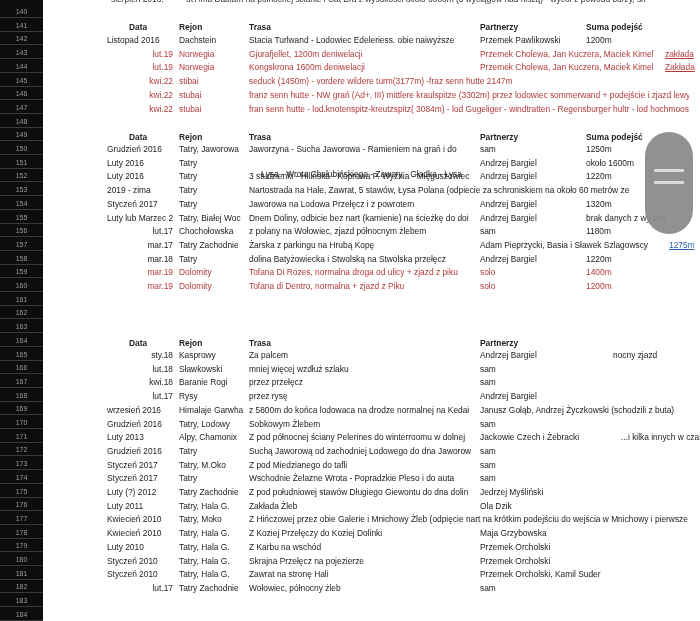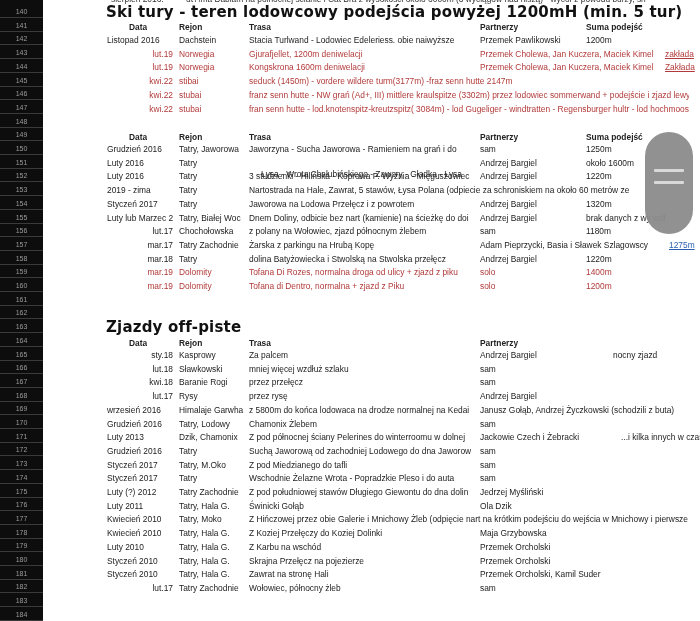--- a/index.html
+++ b/index.html
@@ -91,21 +91,20 @@
     <div class="rownum" style="top: 566.7px;">181</div>
     <div class="rownum" style="top: 580.4px;">182</div>
     <div class="rownum" style="top: 594.1px;">183</div>
     <div class="rownum" style="top: 607.8px;">184</div>
   </div>
 
 <div class="sheet">
   <div class="topclip" style="left:68px;">sierpień 2016.</div>
   <div class="topclip" style="left:143px;">ut Ama Dablam na północnej ścianie i Cat Bra z wysokości około 6000m (3 wyciągów nad niszą) - wycof z powodu burzy, śn</div>
 
-  <div class="title" style="left:63px; top:4px;">Ski tury - teren lodowcowy podejścia powyżej 1200mH (min. 5 tur)</div>
   <div class="cell hdr" style="left:86px; top:21px;">Data</div>
   <div class="cell hdr" style="left:136px; top:21px;">Rejon</div>
   <div class="cell hdr" style="left:206px; top:21px;">Trasa</div>
   <div class="cell hdr" style="left:437px; top:21px;">Partnerzy</div>
   <div class="cell hdr" style="left:543px; top:21px;">Suma podejść</div>
   <div id="sec0">
       <div class="cell " style="left: 64px; top: 34px; width: 66px;">Listopad 2016</div>
       <div class="cell " style="left: 136px; top: 34px; width: 68px;">Dachstein</div>
       <div class="cell " style="left: 206px; top: 34px; width: 230px;">Stacia Turlwand - Lodowiec Edeleriess. obie naiwyższe</div>
       <div class="cell " style="left: 437px; top: 34px; width: 200px;">Przemek Pawlikowski</div>
@@ -185,21 +184,20 @@
       <div class="cell red" style="left: 206px; top: 266.3px; width: 230px;">Tofana Di Rozes, normalna droga od ulicy + zjazd z piku</div>
       <div class="cell red" style="left: 437px; top: 266.3px; width: 200px;">solo</div>
       <div class="cell red" style="left: 543px; top: 266.3px; width: 86px;">1400m</div>
       <div class="cell red right" style="left: 64px; top: 280px; width: 66px;">mar.19</div>
       <div class="cell red" style="left: 136px; top: 280px; width: 68px;">Dolomity</div>
       <div class="cell red" style="left: 206px; top: 280px; width: 230px;">Tofana di Dentro, normalna + zjazd z Piku</div>
       <div class="cell red" style="left: 437px; top: 280px; width: 200px;">solo</div>
       <div class="cell red" style="left: 543px; top: 280px; width: 86px;">1200m</div>
     </div>
 
-  <div class="title" style="left:63px; top:319px;">Zjazdy off-piste</div>
   <div class="cell hdr" style="left:86px; top:337px;">Data</div>
   <div class="cell hdr" style="left:136px; top:337px;">Rejon</div>
   <div class="cell hdr" style="left:206px; top:337px;">Trasa</div>
   <div class="cell hdr" style="left:437px; top:337px;">Partnerzy</div>
   <div id="sec2">
       <div class="cell  right" style="left: 64px; top: 349px; width: 66px;">sty.18</div>
       <div class="cell  bold" style="left: 136px; top: 349px; width: 68px;">Kasprowy</div>
       <div class="cell " style="left: 206px; top: 349px; width: 230px;">Za palcem</div>
       <div class="cell " style="left: 437px; top: 349px; width: 200px;">Andrzej Bargiel</div>
       <div class="cell " style="left: 570px; top: 349px; width: 120px;">nocny zjazd</div>
@@ -214,24 +212,24 @@
       <div class="cell  right" style="left: 64px; top: 390.1px; width: 66px;">lut.17</div>
       <div class="cell " style="left: 136px; top: 390.1px; width: 68px;">Rysy</div>
       <div class="cell " style="left: 206px; top: 390.1px; width: 230px;">przez rysę</div>
       <div class="cell " style="left: 437px; top: 390.1px; width: 200px;">Andrzej Bargiel</div>
       <div class="cell " style="left: 64px; top: 403.8px; width: 66px;">wrzesień 2016</div>
       <div class="cell " style="left: 136px; top: 403.8px; width: 68px;">Himalaje Garwha</div>
       <div class="cell " style="left: 206px; top: 403.8px; width: 230px;">z 5800m do końca lodowaca na drodze normalnej na Kedai</div>
       <div class="cell " style="left: 437px; top: 403.8px; width: 200px;">Janusz Gołąb, Andrzej Życzkowski (schodzili z buta)</div>
       <div class="cell " style="left: 64px; top: 417.5px; width: 66px;">Grudzień 2016</div>
       <div class="cell " style="left: 136px; top: 417.5px; width: 68px;">Tatry, Lodowy</div>
-      <div class="cell " style="left: 206px; top: 417.5px; width: 230px;">Chamonix Żlebem</div>
+      <div class="cell " style="left: 206px; top: 417.5px; width: 230px;">Sobkowym Żlebem</div>
       <div class="cell " style="left: 437px; top: 417.5px; width: 200px;">sam</div>
       <div class="cell " style="left: 64px; top: 431.2px; width: 66px;">Luty 2013</div>
-      <div class="cell " style="left: 136px; top: 431.2px; width: 68px;">Dzik, Chamonix</div>
+      <div class="cell " style="left: 136px; top: 431.2px; width: 68px;">Alpy, Chamonix</div>
       <div class="cell " style="left: 206px; top: 431.2px; width: 230px;">Z pod północnej ściany Pelerines do winterroomu w dolnej</div>
       <div class="cell " style="left: 437px; top: 431.2px; width: 200px;">Jackowie Czech i Żebracki</div>
       <div class="cell " style="left: 578px; top: 431.2px; width: 120px;">...i kilka innych w czasie tego wyj</div>
       <div class="cell " style="left: 64px; top: 444.9px; width: 66px;">Grudzień 2016</div>
       <div class="cell " style="left: 136px; top: 444.9px; width: 68px;">Tatry</div>
       <div class="cell " style="left: 206px; top: 444.9px; width: 230px;">Suchą Jaworową od zachodniej Lodowego do dna Jaworow</div>
       <div class="cell " style="left: 437px; top: 444.9px; width: 200px;">sam</div>
       <div class="cell " style="left: 64px; top: 458.6px; width: 66px;">Styczeń 2017</div>
       <div class="cell " style="left: 136px; top: 458.6px; width: 68px;">Tatry, M.Oko</div>
       <div class="cell " style="left: 206px; top: 458.6px; width: 230px;">Z pod Miedzianego do tafli</div>
@@ -239,21 +237,21 @@
       <div class="cell " style="left: 64px; top: 472.3px; width: 66px;">Styczeń 2017</div>
       <div class="cell " style="left: 136px; top: 472.3px; width: 68px;">Tatry</div>
       <div class="cell " style="left: 206px; top: 472.3px; width: 230px;">Wschodnie Żelazne Wrota - Popradzkie Pleso i do auta</div>
       <div class="cell " style="left: 437px; top: 472.3px; width: 200px;">sam</div>
       <div class="cell " style="left: 64px; top: 486px; width: 66px;">Luty (?) 2012</div>
       <div class="cell " style="left: 136px; top: 486px; width: 68px;">Tatry Zachodnie</div>
       <div class="cell " style="left: 206px; top: 486px; width: 230px;">Z pod południowej stawów Długiego Giewontu do dna dolin</div>
       <div class="cell " style="left: 437px; top: 486px; width: 200px;">Jedrzej Myśliński</div>
       <div class="cell " style="left: 64px; top: 499.7px; width: 66px;">Luty 2011</div>
       <div class="cell " style="left: 136px; top: 499.7px; width: 68px;">Tatry, Hala G.</div>
-      <div class="cell " style="left: 206px; top: 499.7px; width: 230px;">Świnicki Gołąb</div>
+      <div class="cell " style="left: 206px; top: 499.7px; width: 230px;">Zakłada Żleb</div>
       <div class="cell " style="left: 437px; top: 499.7px; width: 200px;">Ola Dzik</div>
       <div class="cell " style="left: 64px; top: 513.4px; width: 66px;">Kwiecień 2010</div>
       <div class="cell " style="left: 136px; top: 513.4px; width: 68px;">Tatry, Moko</div>
       <div class="cell " style="left: 206px; top: 513.4px; width: 440px;">Z Hińczowej przez obie Galerie i Mnichowy Żleb (odpięcie nart na krótkim podejściu do wejścia w Mnichowy i pierwsze</div>
       <div class="cell " style="left: 64px; top: 527.1px; width: 66px;">Kwiecień 2010</div>
       <div class="cell " style="left: 136px; top: 527.1px; width: 68px;">Tatry, Hala G.</div>
       <div class="cell " style="left: 206px; top: 527.1px; width: 230px;">Z Koziej Przełęczy do Koziej Dolinki</div>
       <div class="cell " style="left: 437px; top: 527.1px; width: 200px;">Maja Grzybowska</div>
       <div class="cell " style="left: 64px; top: 540.8px; width: 66px;">Luty 2010</div>
       <div class="cell " style="left: 136px; top: 540.8px; width: 68px;">Tatry, Hala G.</div>

